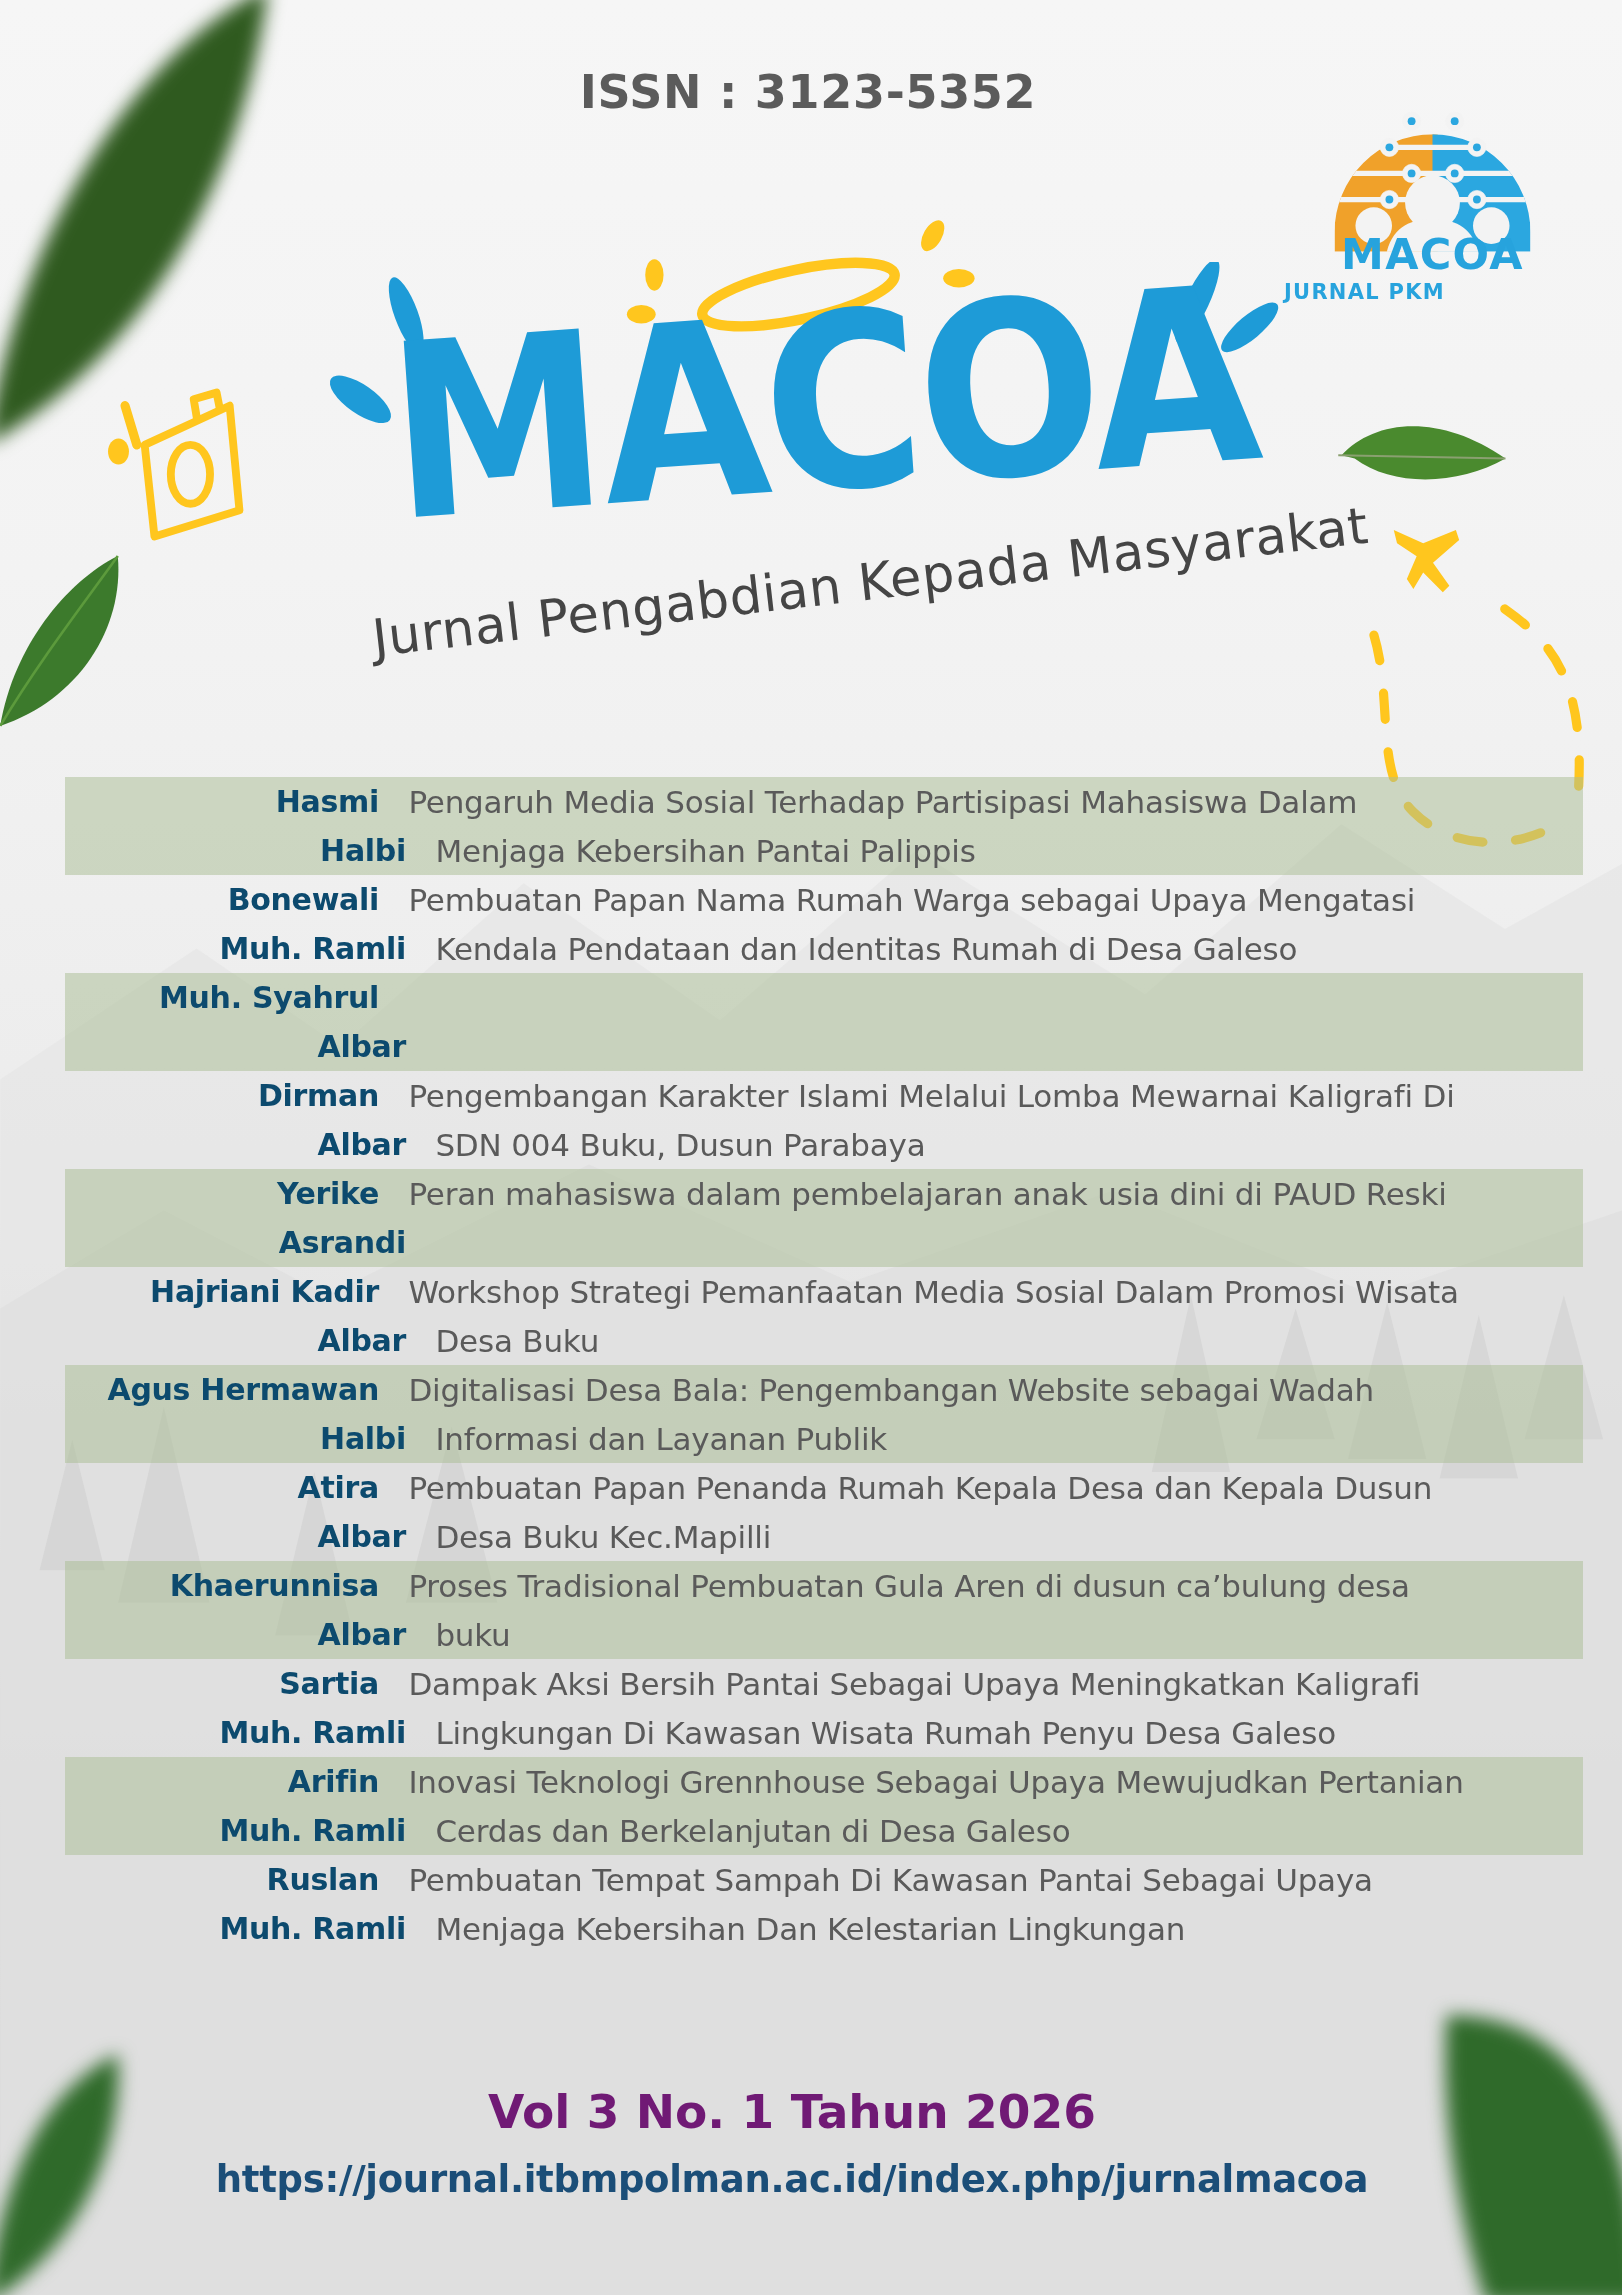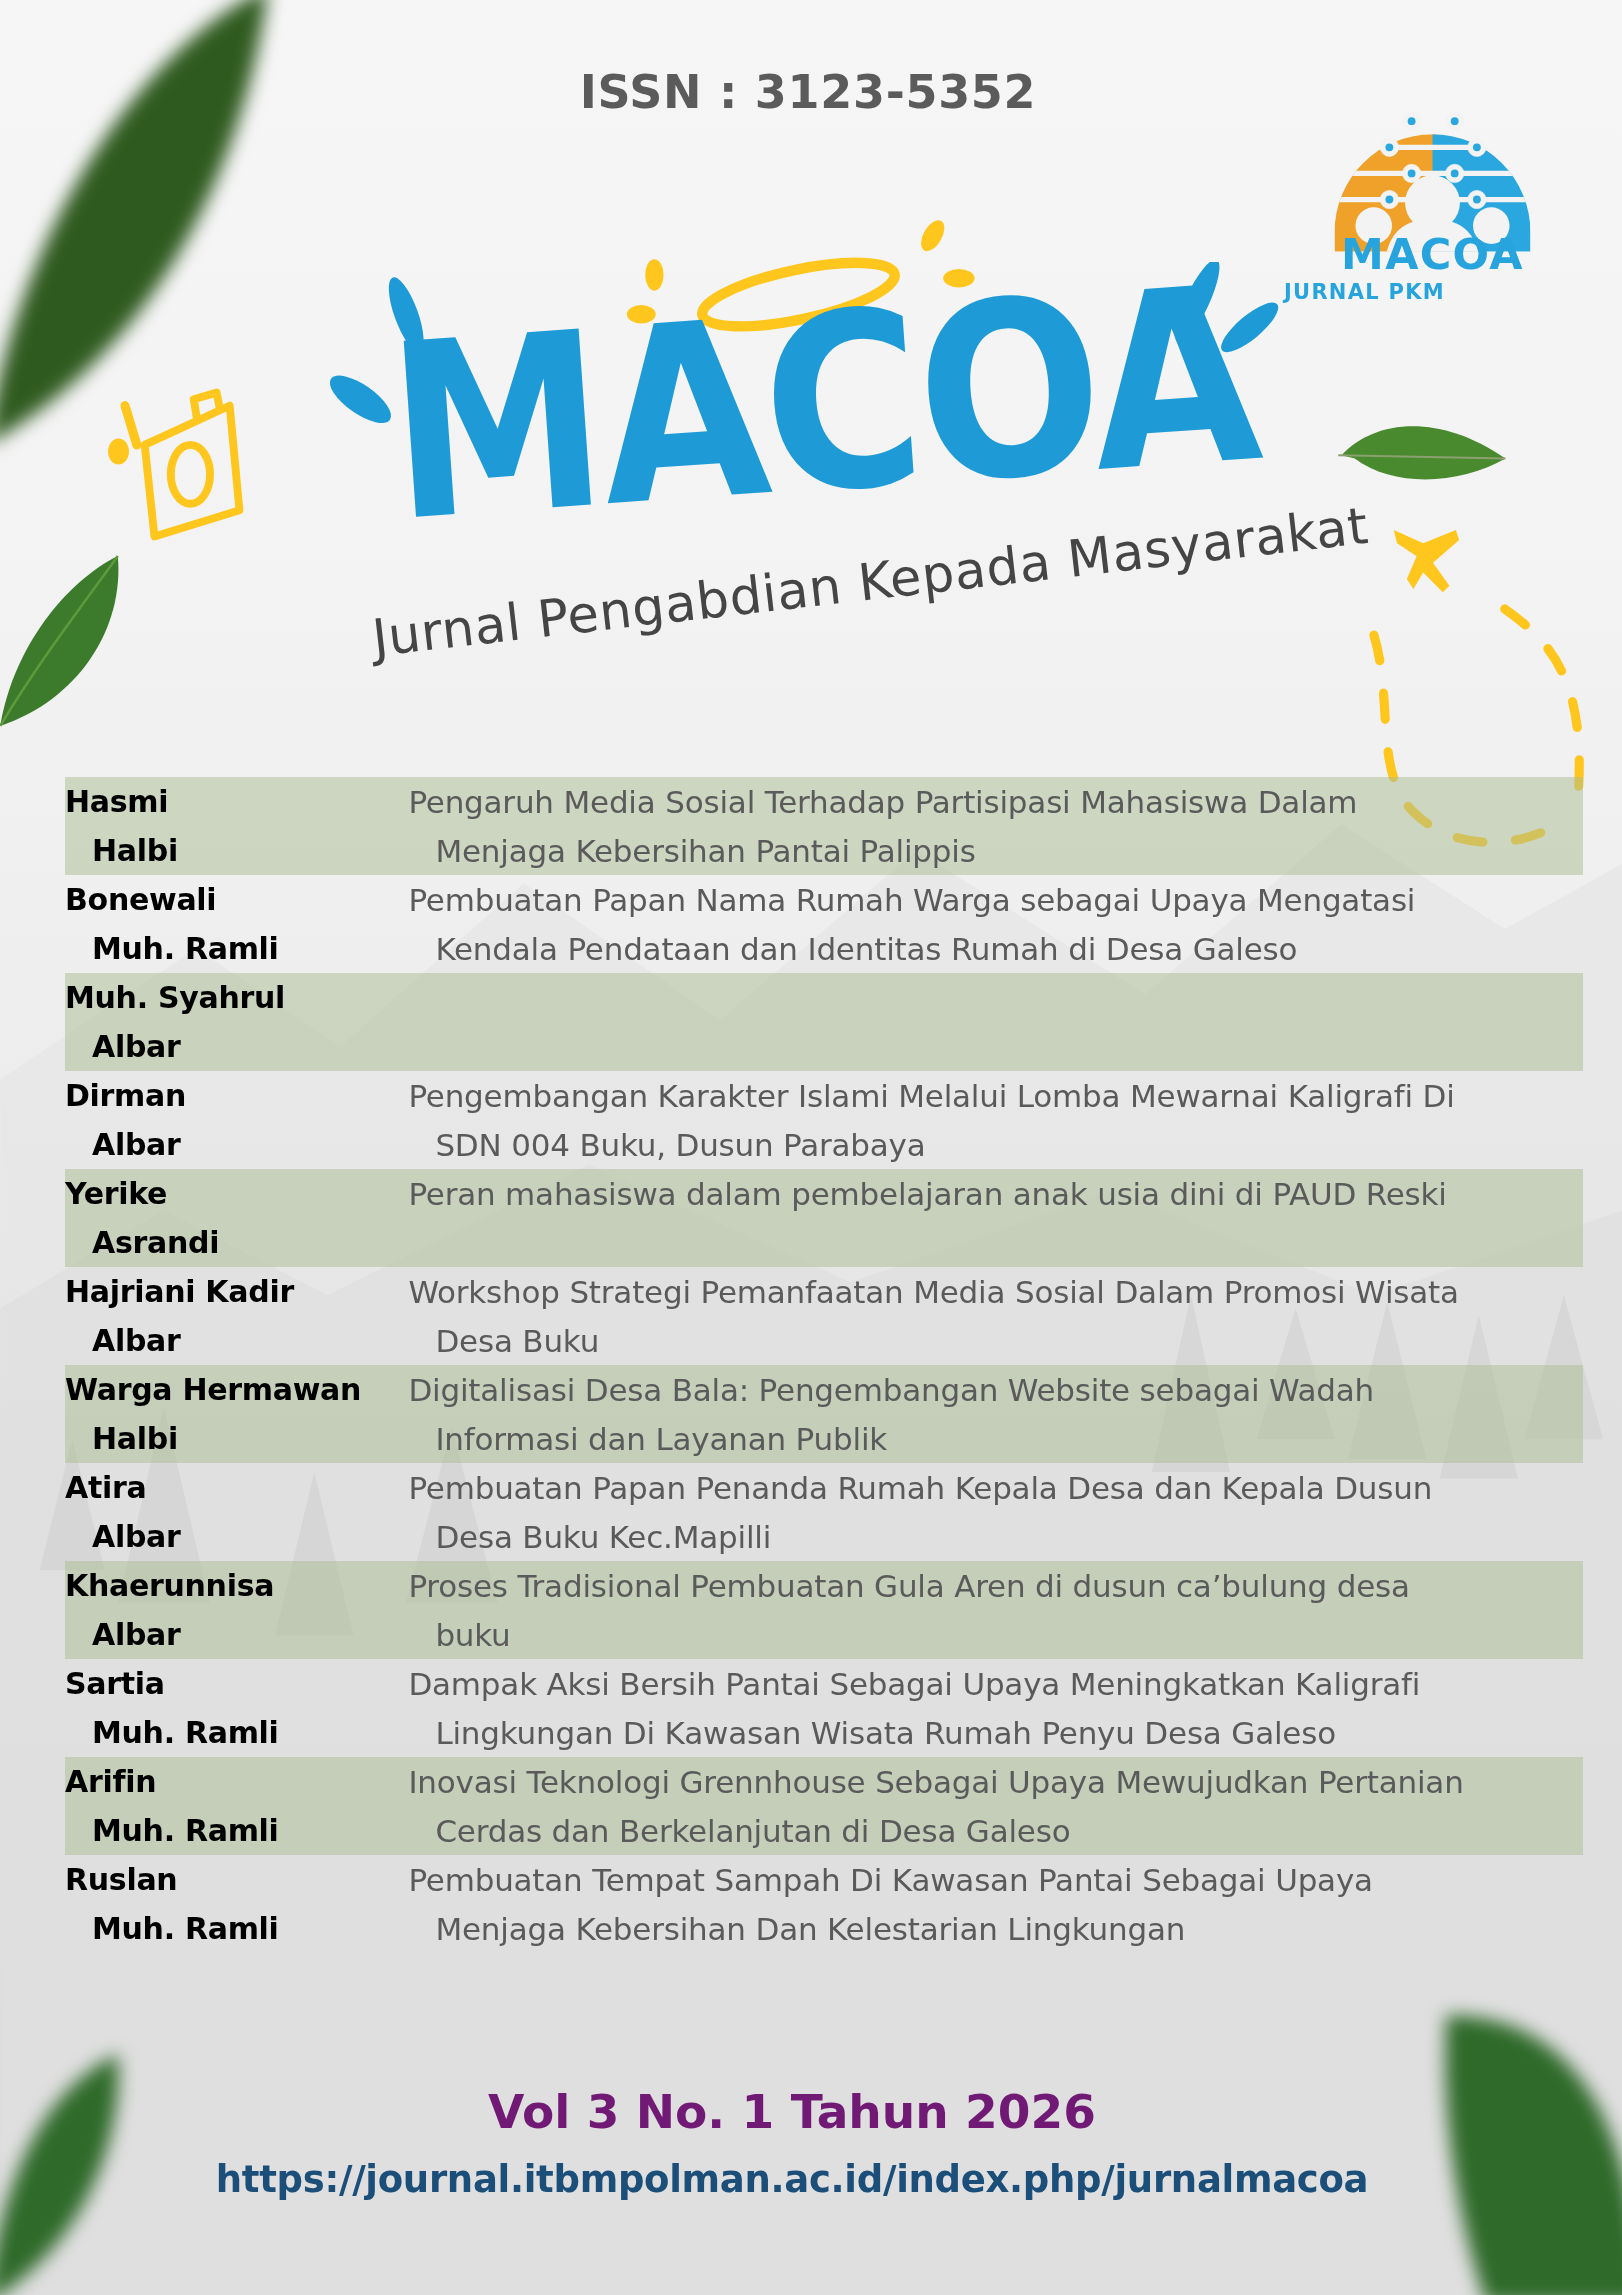--- a/index.html
+++ b/index.html
@@ -48,22 +48,22 @@
 
   .table { position: absolute; left: 65px; top: 777px; width: 1518px; }
   .row { position: relative; height: 98px; }
   .row.shaded { background: rgba(170, 190, 150, 0.52); }
   .row .line {
     position: absolute; left: 0; width: 100%; height: 49px; display: flex; align-items: center;
   }
   .row .line.l1 { top: 0; }
   .row .line.l2 { top: 49px; margin-left: 27px; }
   .author {
-    width: 314px; padding-right: 0;
-    font-family: "DejaVu Sans", sans-serif; font-weight: 700; font-size: 30px; color: #000000;
+    width: 314px; text-align: right; padding-right: 0;
+    font-family: "DejaVu Sans", sans-serif; font-weight: 700; font-size: 30px; color: #0c4a6e;
     white-space: nowrap; letter-spacing: -0.3px;
   }
   .title-text {
     margin-left: 29.4px; font-family: "DejaVu Sans", sans-serif; font-size: 31px; color: #5a5a5a;
     white-space: nowrap; letter-spacing: -0.2px;
   }
 
   .volume {
     position: absolute; top: 2084px; left: 0; width: 1584px; text-align: center;
     font-family: "DejaVu Sans", sans-serif; font-weight: 700; font-size: 47px; color: #701a75;
@@ -251,21 +251,21 @@
         <span class="author">Hajriani Kadir</span>
         <span class="title-text">Workshop Strategi Pemanfaatan Media Sosial Dalam Promosi Wisata</span>
       </div>
     <div class="line l2">
         <span class="author">Albar</span>
         <span class="title-text">Desa Buku</span>
       </div>
   </div>
   <div class="row shaded">
     <div class="line l1">
-        <span class="author">Warga Hermawan</span>
+        <span class="author">Agus Hermawan</span>
         <span class="title-text">Digitalisasi Desa Bala: Pengembangan Website sebagai Wadah</span>
       </div>
     <div class="line l2">
         <span class="author">Halbi</span>
         <span class="title-text">Informasi dan Layanan Publik</span>
       </div>
   </div>
   <div class="row">
     <div class="line l1">
         <span class="author">Atira</span>

